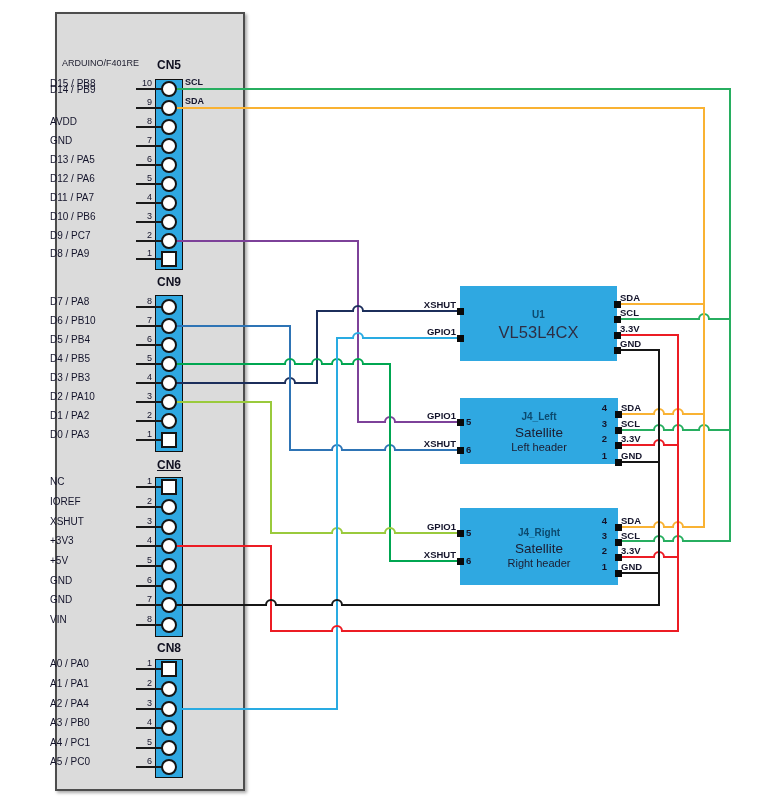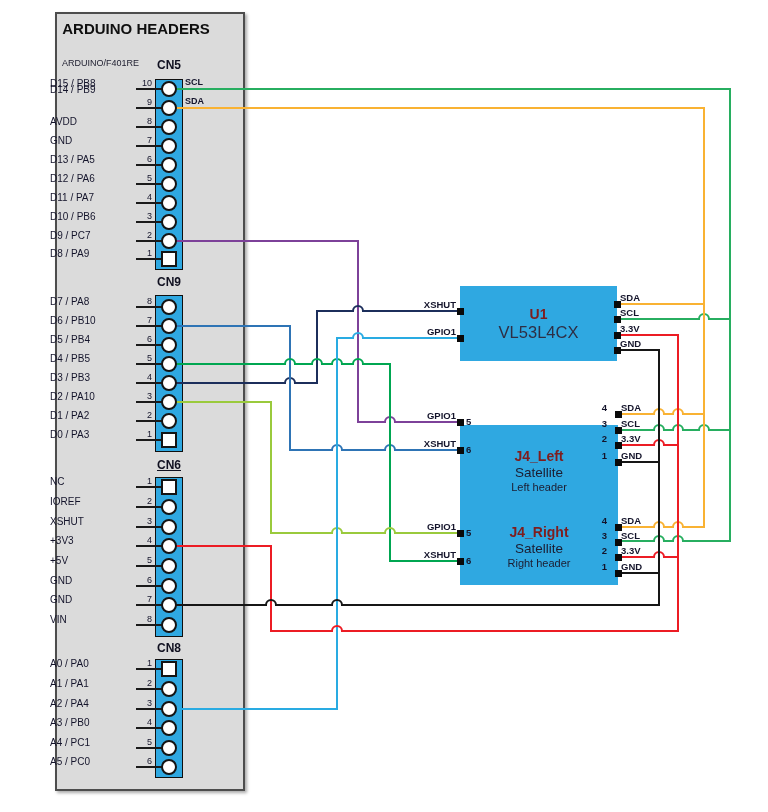--- a/index.html
+++ b/index.html
@@ -18,38 +18,37 @@
   .pin-square{position:absolute;width:12px;height:12px;background:#ffffff;
               border:2px solid #141414;z-index:5;}
   .lead{position:absolute;height:1.5px;background:#1a1a1a;z-index:4;}
   .pin-label{position:absolute;width:84px;font-size:10px;color:#14142b;
              height:11px;line-height:11px;z-index:6;}
   .pin-num{position:absolute;width:16px;text-align:right;font-size:9px;color:#14142b;
            height:11px;line-height:11px;z-index:6;}
   .wire-tag{position:absolute;font-size:9px;font-weight:700;color:#14142b;z-index:6;}
   .block{position:absolute;background:#2fa8e1;z-index:2;display:flex;flex-direction:column;
          align-items:center;justify-content:center;}
-  .bl-name{font-size:14px;font-weight:700;color:#7f1d1d;line-height:17px;}
+  .bl-name{font-size:10px;font-weight:700;color:#0c4a6e;line-height:17px;}
   .bl-big{font-size:16.5px;color:#2e2e44;line-height:19px;}
   .bl-sub{font-size:13.5px;color:#1c1c30;line-height:16px;}
   .bl-small{font-size:11px;color:#1c1c30;line-height:13px;}
   .pad{position:absolute;width:7px;height:7px;background:#0a0a0a;z-index:5;}
   .bp-label{position:absolute;font-size:9.5px;font-weight:700;color:#14142b;height:11px;
             line-height:11px;z-index:6;}
   .bp-num{position:absolute;font-size:9.5px;font-weight:700;color:#14142b;height:11px;
           line-height:11px;z-index:6;}
   svg#wires{position:absolute;left:0;top:0;z-index:3;pointer-events:none;}
 </style>
 </head>
 <body>
 
 <div id="diagram">
   <div class="panel"></div>
   <div class="main-title">
-    <div>ARDUINO HEADERS</div>
   </div>
   <div class="sub-title">ARDUINO/F401RE</div>
   <svg id="wires" width="768" height="812">
       <path d="M 170 89 L 730 89 L 730 541 L 683 541 A 5 5 0 0 0 673 541 L 664 541 A 5 5 0 0 0 654 541 L 618 541" fill="none" stroke="#27AE60" stroke-width="2" stroke-linejoin="miter"></path>
       <path d="M 617 319 L 699 319 A 5 5 0 0 1 709 319 L 730 319" fill="none" stroke="#27AE60" stroke-width="2" stroke-linejoin="miter"></path>
       <path d="M 618 430 L 654 430 A 5 5 0 0 1 664 430 L 673 430 A 5 5 0 0 1 683 430 L 699 430 A 5 5 0 0 1 709 430 L 730 430" fill="none" stroke="#27AE60" stroke-width="2" stroke-linejoin="miter"></path>
       <path d="M 170 108 L 704 108 L 704 527 L 683 527 A 5 5 0 0 0 673 527 L 664 527 A 5 5 0 0 0 654 527 L 618 527" fill="none" stroke="#F9B233" stroke-width="2" stroke-linejoin="miter"></path>
       <path d="M 617 304 L 704 304" fill="none" stroke="#F9B233" stroke-width="2" stroke-linejoin="miter"></path>
       <path d="M 618 414 L 654 414 A 5 5 0 0 1 664 414 L 673 414 A 5 5 0 0 1 683 414 L 704 414" fill="none" stroke="#F9B233" stroke-width="2" stroke-linejoin="miter"></path>
       <path d="M 170 241 L 358 241 L 358 422 L 385 422 A 5 5 0 0 1 395 422 L 460 422" fill="none" stroke="#7D4199" stroke-width="2" stroke-linejoin="miter"></path>
@@ -213,21 +212,21 @@
       <div class="pad" style="left: 456.5px; top: 334.5px;"></div>
       <div class="bp-label" style="left: 402px; top: 326px; width: 54px; text-align: right;">GPIO1</div>
       <div class="pad" style="left: 613.5px; top: 300.5px;"></div>
       <div class="bp-label" style="left: 620px; top: 292px;">SDA</div>
       <div class="pad" style="left: 613.5px; top: 315.5px;"></div>
       <div class="bp-label" style="left: 620px; top: 307px;">SCL</div>
       <div class="pad" style="left: 613.5px; top: 331.5px;"></div>
       <div class="bp-label" style="left: 620px; top: 323px;">3.3V</div>
       <div class="pad" style="left: 613.5px; top: 346.5px;"></div>
       <div class="bp-label" style="left: 620px; top: 338px;">GND</div>
-      <div class="block" style="left: 460px; top: 398px; width: 158px; height: 92px; margin-top: 27px;">
+      <div class="block" style="left: 460px; top: 398px; width: 158px; height: 66px;">
         <div class="bl-name">J4_Left</div>
         <div class="bl-sub">Satellite</div>
         <div class="bl-small">Left header</div>
       </div>
       <div class="pad" style="left: 456.5px; top: 418.5px;"></div>
       <div class="bp-label" style="left: 402px; top: 410px; width: 54px; text-align: right;">GPIO1</div>
       <div class="bp-num" style="left: 466px; top: 416px;">5</div>
       <div class="pad" style="left: 456.5px; top: 446.5px;"></div>
       <div class="bp-label" style="left: 402px; top: 438px; width: 54px; text-align: right;">XSHUT</div>
       <div class="bp-num" style="left: 466px; top: 444px;">6</div>

